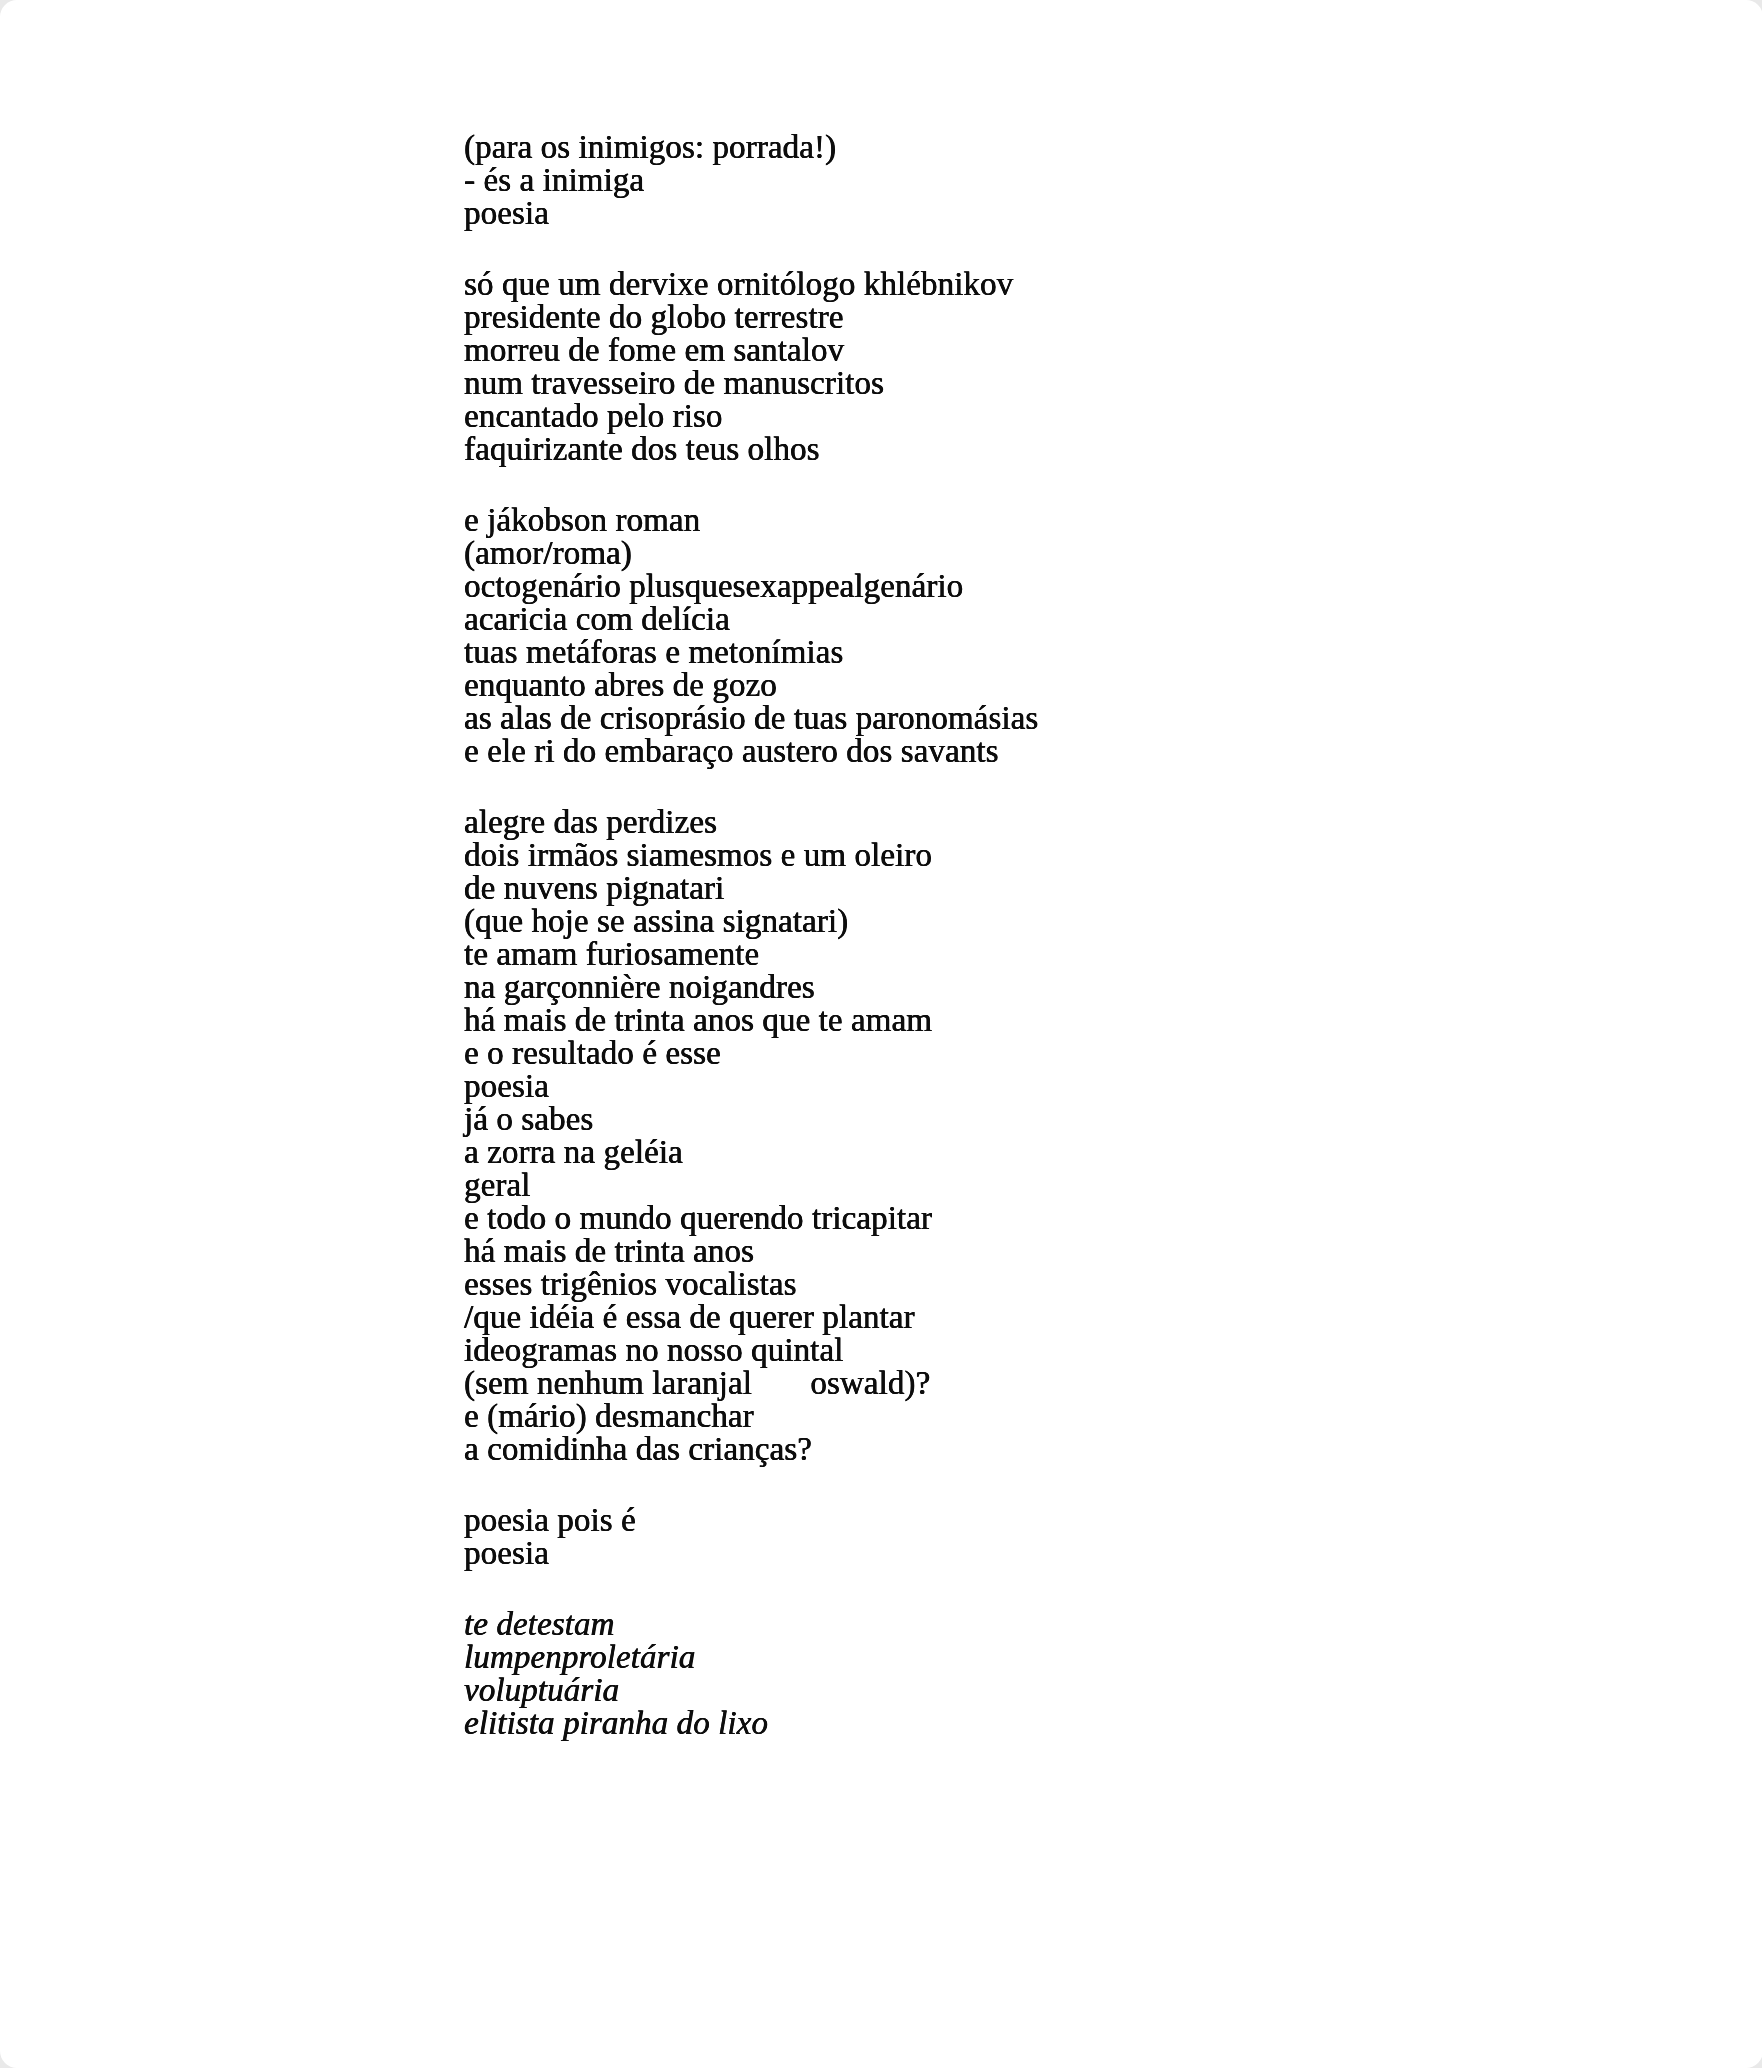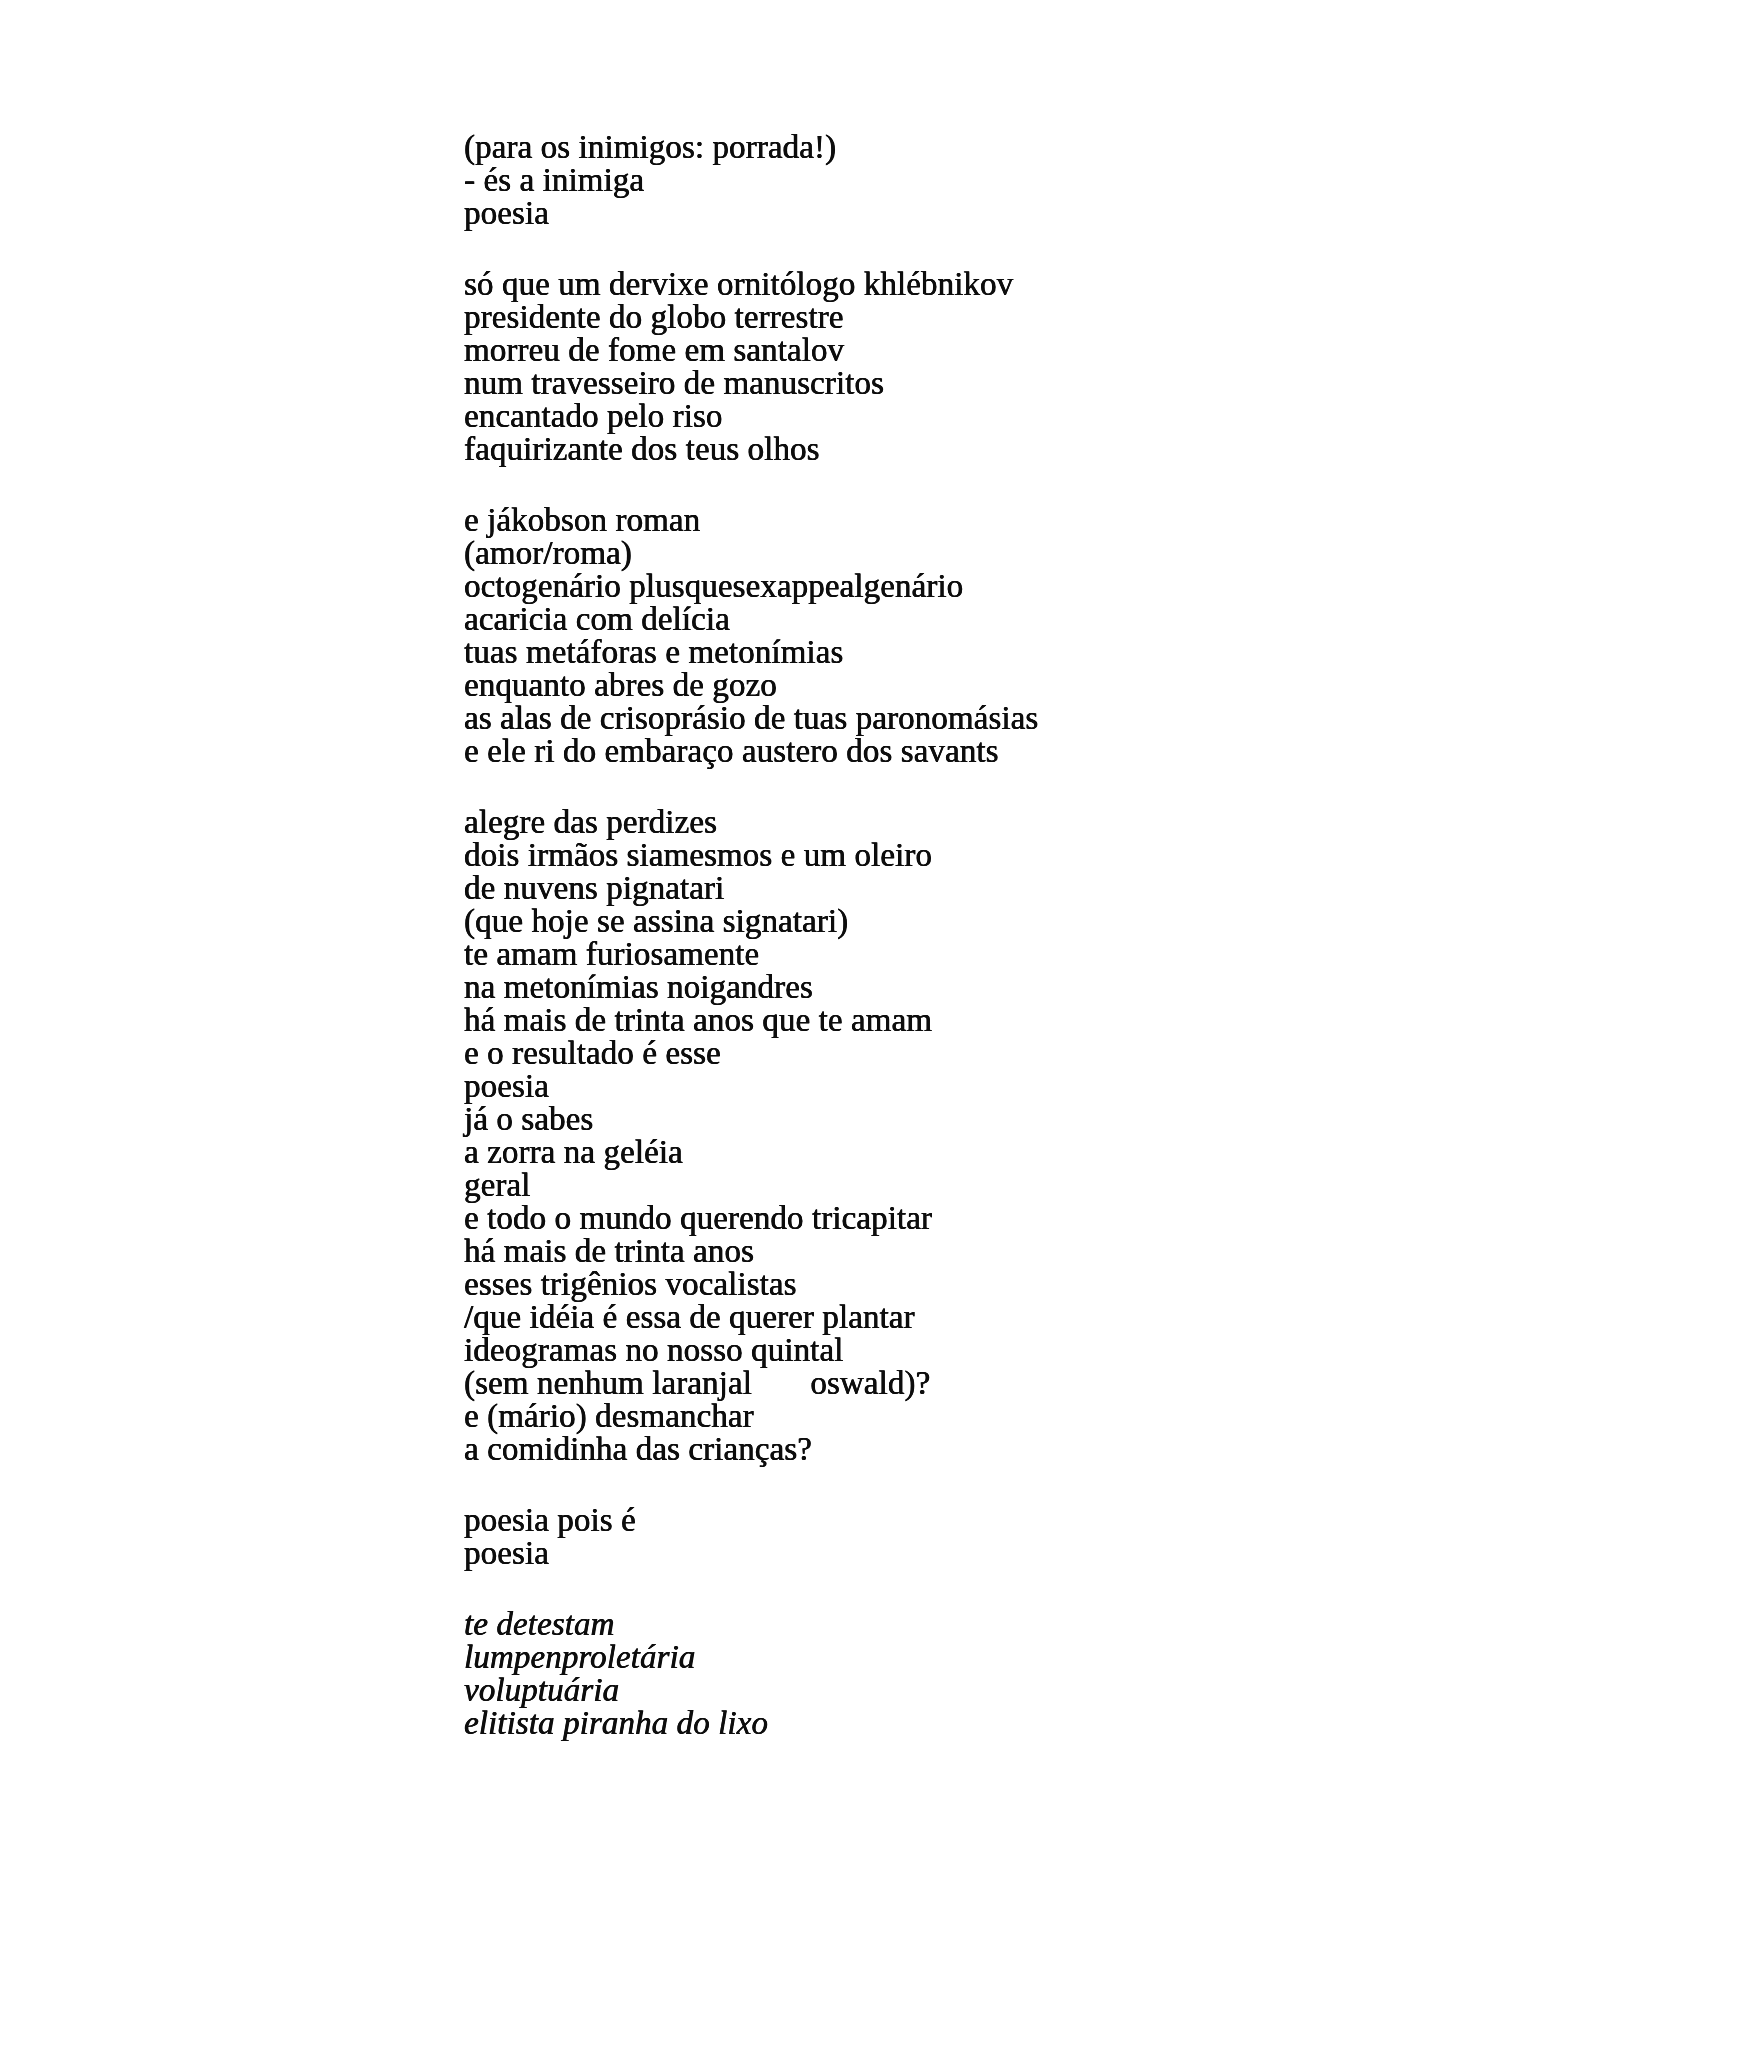--- a/index.html
+++ b/index.html
@@ -34,21 +34,21 @@
     font-style: italic;
   }
   .line {
     white-space: pre;   
     min-height: 33px;
   }
 </style>
 </head>
 <body>
 
-<div class="page" style="background: rgb(255, 255, 255);">
+<div class="page" style="background: rgb(255, 255, 255); border-radius: 17px;">
   <div class="poem" style="color: rgb(13, 13, 13);">
       <div class="stanza">
         <div class="line">(para os inimigos: porrada!)</div>
         <div class="line">- és a inimiga</div>
         <div class="line">poesia</div>
       </div>
       <div class="stanza">
         <div class="line">só que um dervixe ornitólogo khlébnikov</div>
         <div class="line">presidente do globo terrestre</div>
         <div class="line">morreu de fome em santalov</div>
@@ -65,21 +65,21 @@
         <div class="line">enquanto abres de gozo</div>
         <div class="line">as alas de crisoprásio de tuas paronomásias</div>
         <div class="line">e ele ri do embaraço austero dos savants</div>
       </div>
       <div class="stanza">
         <div class="line">alegre das perdizes</div>
         <div class="line">dois irmãos siamesmos e um oleiro</div>
         <div class="line">de nuvens pignatari</div>
         <div class="line">(que hoje se assina signatari)</div>
         <div class="line">te amam furiosamente</div>
-        <div class="line">na metonímias noigandres</div>
+        <div class="line">na garçonnière noigandres</div>
         <div class="line">há mais de trinta anos que te amam</div>
         <div class="line">e o resultado é esse</div>
         <div class="line">poesia</div>
         <div class="line">já o sabes</div>
         <div class="line">a zorra na geléia</div>
         <div class="line">geral</div>
         <div class="line">e todo o mundo querendo tricapitar</div>
         <div class="line">há mais de trinta anos</div>
         <div class="line">esses trigênios vocalistas</div>
         <div class="line">/que idéia é essa de querer plantar</div>

